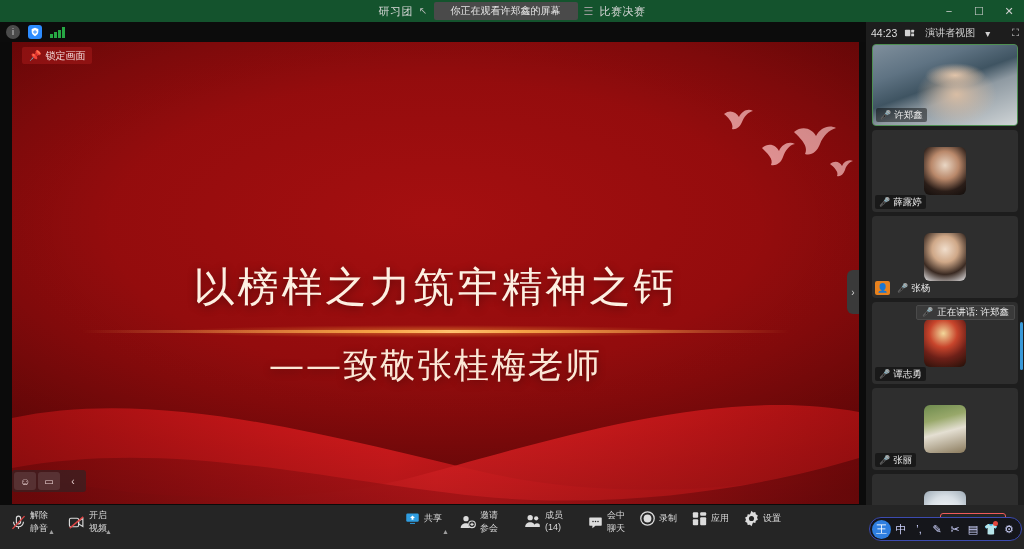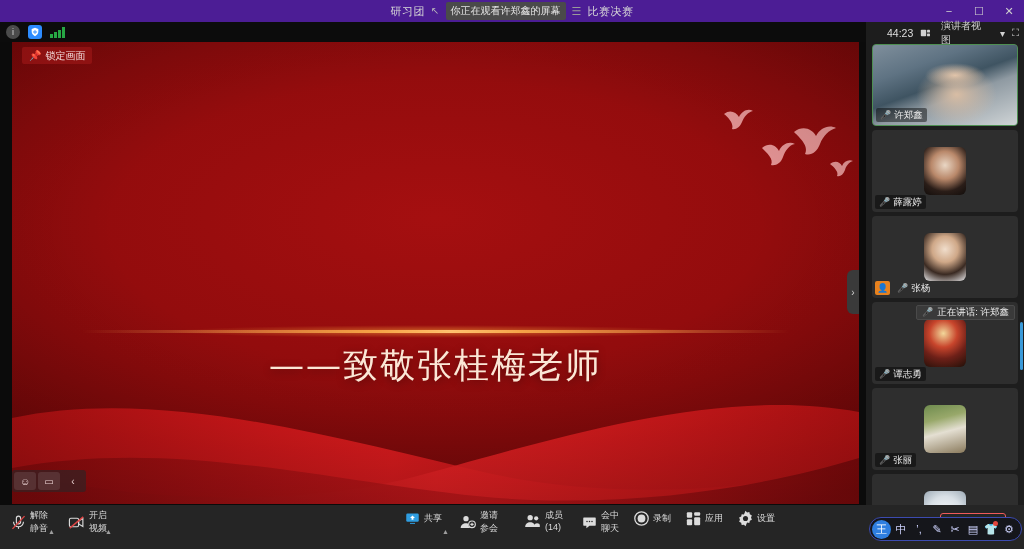--- a/index.html
+++ b/index.html
@@ -11,29 +11,29 @@
   }
   #app {
     position: relative;
     width: 1024px; height: 549px;
     background: #202020;
   }
 
   
   .titlebar {
     position: absolute; left: 0; top: 0; width: 1024px; height: 22px;
-    background: #4c1d95;
+    background: #14532d;
     display: flex; align-items: center; justify-content: center;
   }
   .title-group { display: flex; align-items: center; gap: 6px; height: 22px; }
   .title-text { color: #d8d8d8; font-size: 11px; letter-spacing: .5px; }
   .title-icon { color: #bdbdbd; font-size: 10px; line-height: 1; }
   .share-pill {
     background: #4a4a4a; color: #e6e6e6; font-size: 10px;
-    padding: 2px 5px; border-radius: 2px; white-space: nowrap;
+    padding: 2px 17px; border-radius: 2px; white-space: nowrap;
   }
   .title-sep { color: #9a9a9a; font-size: 11px; }
   .win-ctl {
     position: absolute; top: 0; right: 0; height: 22px;
     display: flex; align-items: center;
   }
   .win-btn {
     width: 30px; height: 22px; display: flex; align-items: center; justify-content: center;
     color: #cfcfcf; font-size: 11px;
   }
@@ -113,21 +113,21 @@
 
   
   .panel {
     position: absolute; left: 866px; top: 22px; width: 158px; height: 483px;
     background: #1d1d1d;
   }
   .panel-head {
     height: 22px; display: flex; align-items: center; gap: 7px;
     padding: 0 5px; color: #d2d2d2; font-size: 10px;
   }
-  .timer { margin-left: 16px; color: #dedede; font-size: 10.5px; }
+  .timer { margin-left: 0; color: #dedede; font-size: 10.5px; }
   .view-sel { display: flex; align-items: center; gap: 10px; }
   .fs-icon { margin-left: auto; color: #cfcfcf; font-size: 10px; }
   .tiles { position: relative; padding: 0 6px; }
   .tile {
     position: relative; height: 82px; margin-bottom: 4px;
     background: #2e2e2e; border-radius: 4px; overflow: hidden;
   }
   .tile.active { border: 1.5px solid #4e8f52; background: #5a6a72; }
   .tile-photo {
     position: absolute; left: 50%; top: 50%; transform: translate(-50%,-50%);
@@ -266,20 +266,21 @@
         </g>
       </svg>
 
       <div class="slide-vign"></div>
 
       <div class="lockbadge">
         <span>📌</span>
         <span>锁定画面</span>
       </div>
 
+      <div class="slide-title">以榜样之力筑牢精神之钙</div>
       <div class="glowline"></div>
       <div class="slide-sub">——致敬张桂梅老师</div>
 
       <div class="annot-bar">
         <div class="annot-btn">☺</div>
         <div class="annot-btn">▭</div>
         <div class="annot-btn plain">‹</div>
       </div>
 
       <div class="collapse-handle">›</div>
@@ -418,21 +419,21 @@
           <svg width="19" height="16" viewBox="0 0 24 24" fill="#dcdcdc">
               <circle cx="8.5" cy="7" r="4"></circle>
               <path d="M1 21c0-4.4 3.4-7 7.5-7s7.5 2.6 7.5 7z"></path>
               <circle cx="17.5" cy="8" r="3.2"></circle>
               <path d="M14 21c0-3.4 2-5.5 5-5.5 2.2 0 4 1.3 4 3.3V21z"></path>
             </svg>
         </span>
         <span>成员(14)</span>
       </div>
 
-      <div class="tb-item" style="margin-left:16px">
+      <div class="tb-item" style="margin-left:22px">
         <span class="glyph">
           <svg width="17" height="15" viewBox="0 0 24 24" fill="#dcdcdc">
               <path d="M3 4h18a1 1 0 0 1 1 1v11a1 1 0 0 1-1 1h-9l-5 4v-4H3a1 1 0 0 1-1-1V5a1 1 0 0 1 1-1z"></path>
               <g fill="#252525">
                 <circle cx="8" cy="10.5" r="1.2"></circle>
                 <circle cx="12" cy="10.5" r="1.2"></circle>
                 <circle cx="16" cy="10.5" r="1.2"></circle>
               </g>
             </svg>
         </span>

